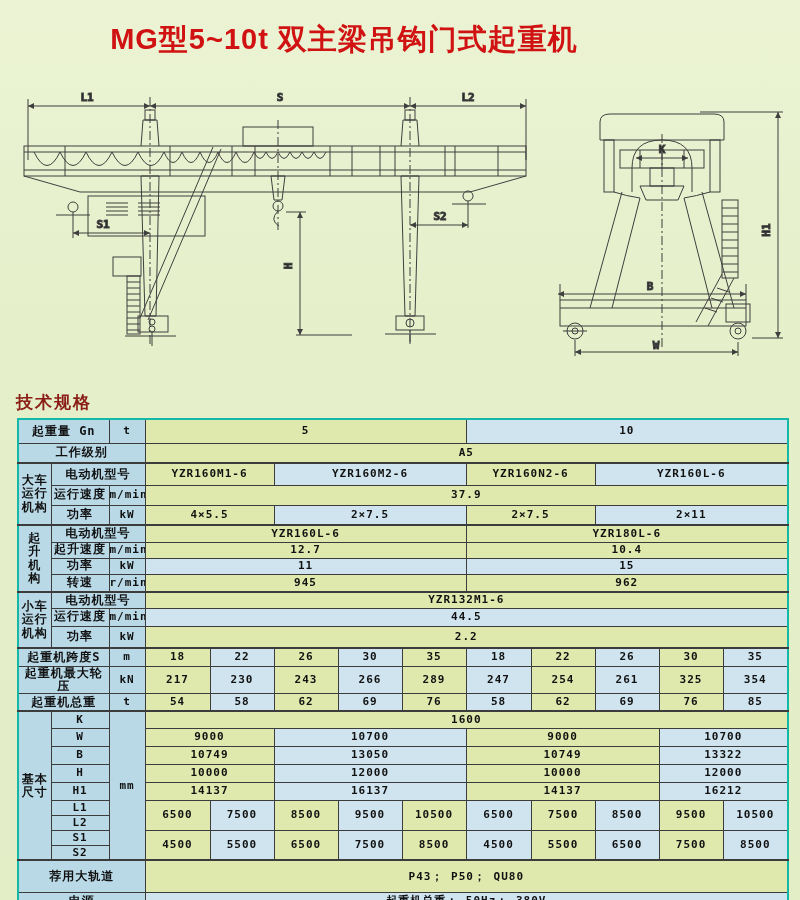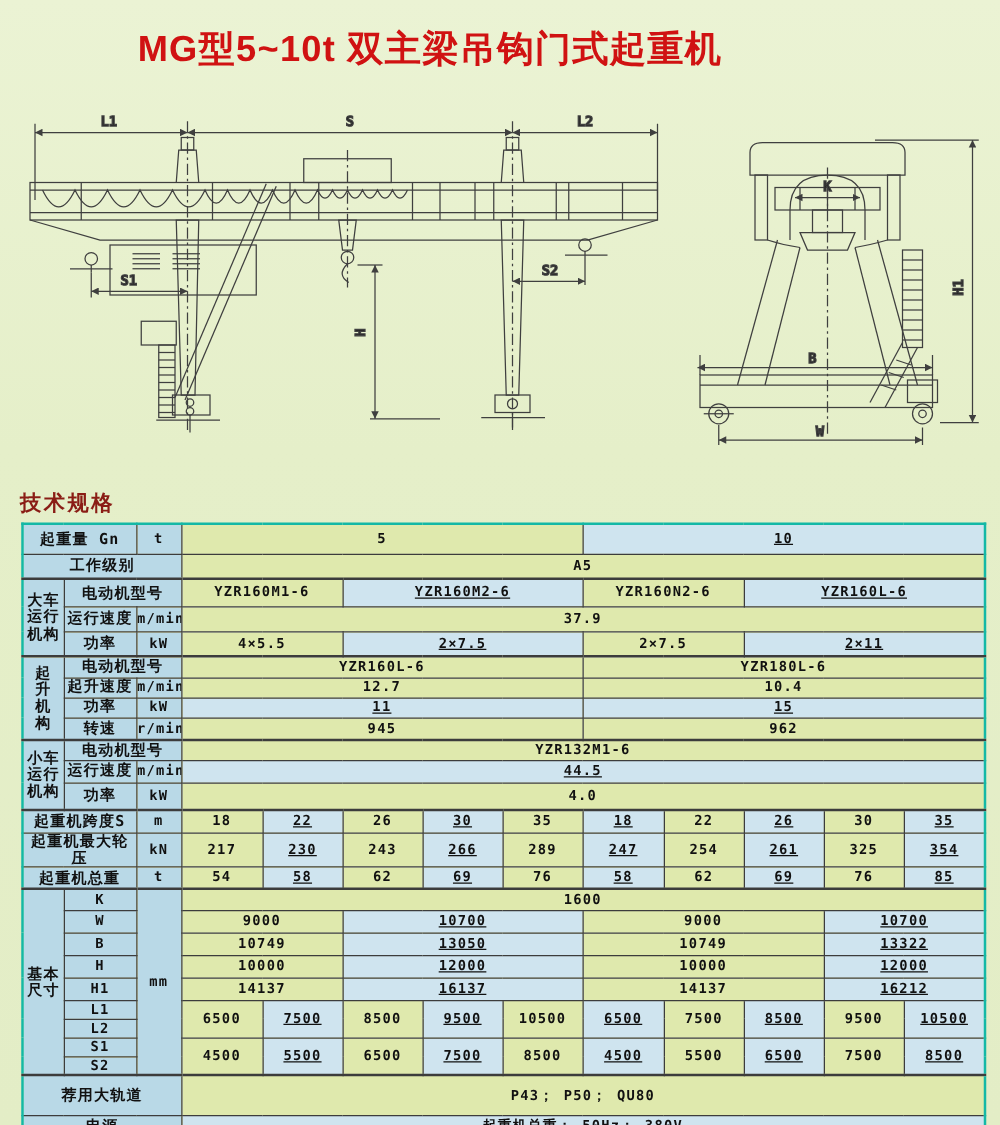--- a/index.html
+++ b/index.html
@@ -33,21 +33,21 @@
   table.spec{border:2px solid #14b8a6;}
   tr.sep td{border-top-width:2px;}
   td.c-label,td.c-group,td.c-unit{
     background:#b9d9e7;font-family:"Liberation Sans",sans-serif;
     font-weight:bold;font-size:12px;letter-spacing:1px;
   }
   td.c-unit{font-family:"DejaVu Sans Mono",monospace;font-size:11px;letter-spacing:0;}
   td.c-group{white-space:pre-line;line-height:1.15;font-size:12px;}
   td.c-lat{font-family:"DejaVu Sans Mono",monospace;font-size:11px;border-top-color:#dcead0;}
   td.c-y{background:#dfe9ad;}
-  td.c-b{background:#cfe4ef;text-decoration:underline;}
+  td.c-b{background:#cfe4ef;}
 </style>
 </head>
 <body>
 
 <div class="title" style="color: rgb(208, 18, 18);">MG型5~10t 双主梁吊钩门式起重机</div>
 
 <svg class="drawing" width="800" height="380" viewBox="0 0 800 380" stroke="#3f3f3f" stroke-width="1" fill="none">
   <defs>
     <marker id="arL" markerWidth="8" markerHeight="8" refX="1" refY="3" orient="auto">
       <path d="M7,0 L1,3 L7,6 z" fill="#3f3f3f" stroke="none"></path>
@@ -317,21 +317,21 @@
           <td colspan="10" class="c-y">YZR132M1-6</td>
         </tr>
         <tr style="height: 18px;">
           <td class="c-label">运行速度</td>
           <td class="c-unit">m/min</td>
           <td colspan="10" class="c-b">44.5</td>
         </tr>
         <tr style="height: 22px;">
           <td class="c-label">功率</td>
           <td class="c-unit">kW</td>
-          <td colspan="10" class="c-y">4.0</td>
+          <td colspan="10" class="c-y">2.2</td>
         </tr>
         <tr class="sep" style="height: 18px;">
           <td colspan="2" class="c-label">起重机跨度S</td>
           <td class="c-unit">m</td>
           <td class="c-y">18</td>
           <td class="c-b">22</td>
           <td class="c-y">26</td>
           <td class="c-b">30</td>
           <td class="c-y">35</td>
           <td class="c-b">18</td>

